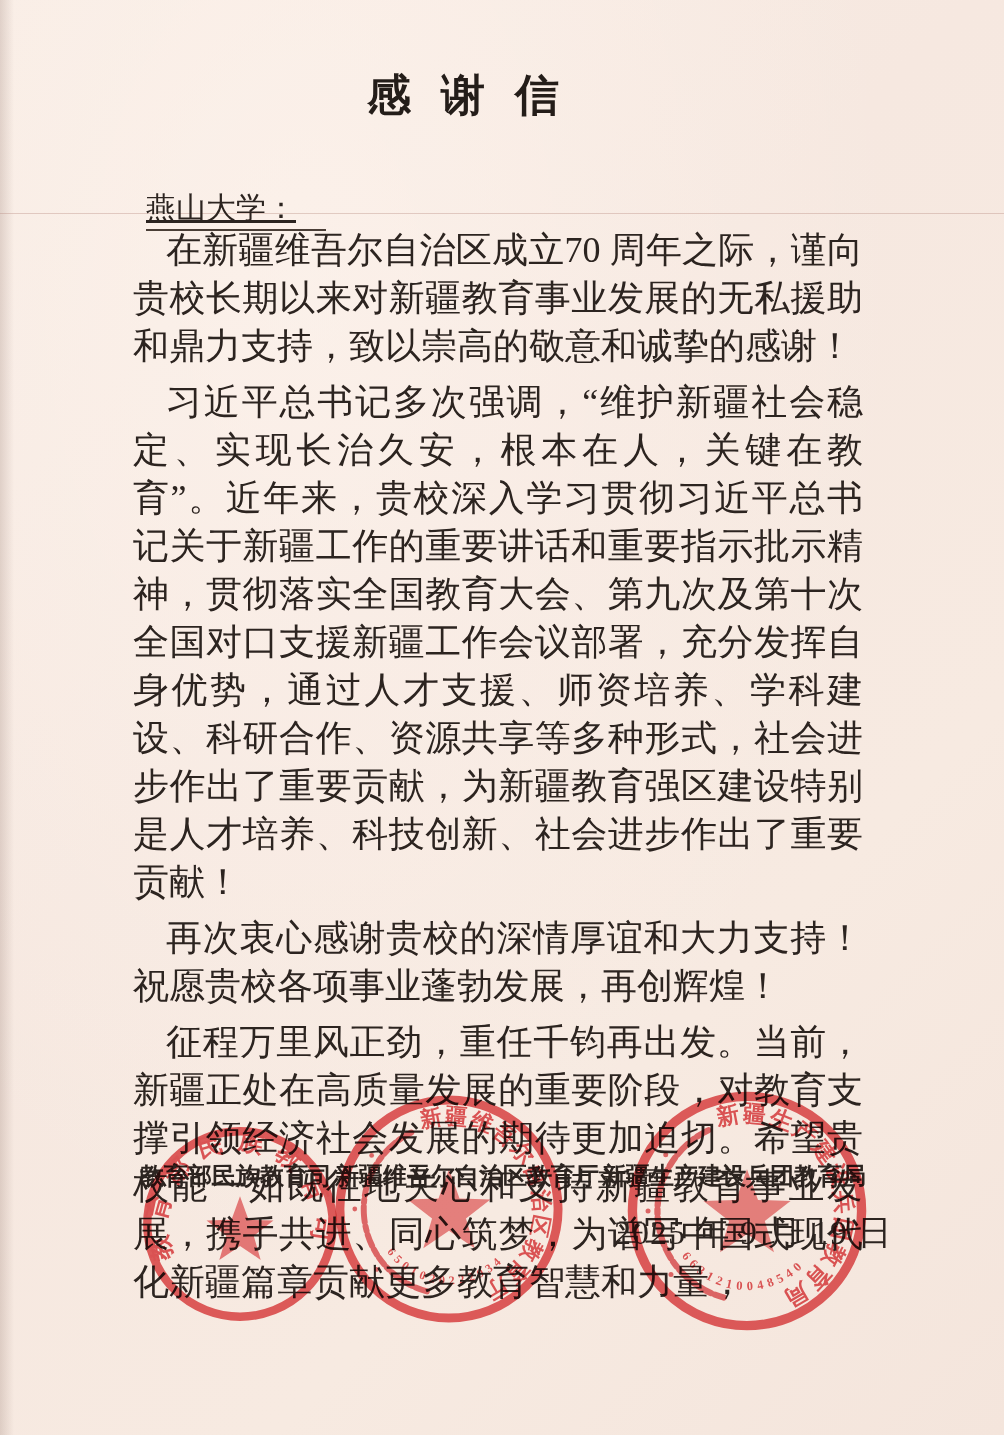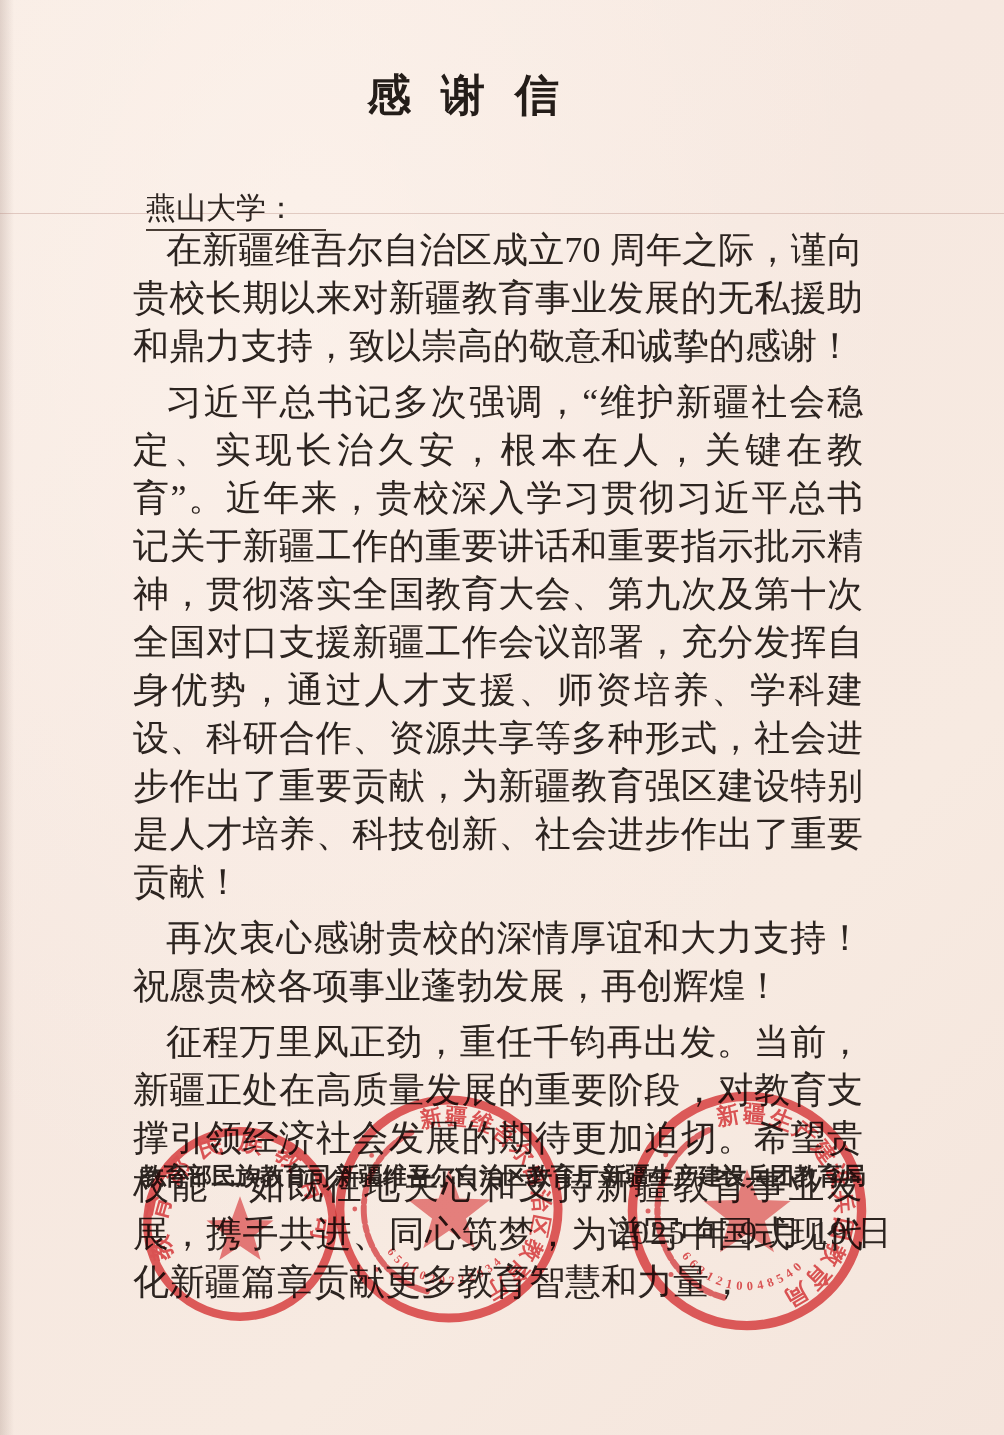--- a/index.html
+++ b/index.html
@@ -31,20 +31,21 @@
     color:#241d19;
   }
   .salutation{
     position:absolute;left:146px;top:188px;
     font-size:30px;
   }
   .salutation .name{
     display:inline-block;
     padding-right:30px;
     border-bottom:2px solid #4a3e36;
+    text-decoration:underline;
   }
   .body-text{
     position:absolute;left:133px;top:226px;width:730px;
     font-size:36px;line-height:48px;
     text-align:justify;
   }
   .body-text p{margin:0 0 8px 0;text-indent:33px;}
   .sign-row{
     position:absolute;left:140px;right:138px;top:1160px;
     display:flex;justify-content:space-between;

